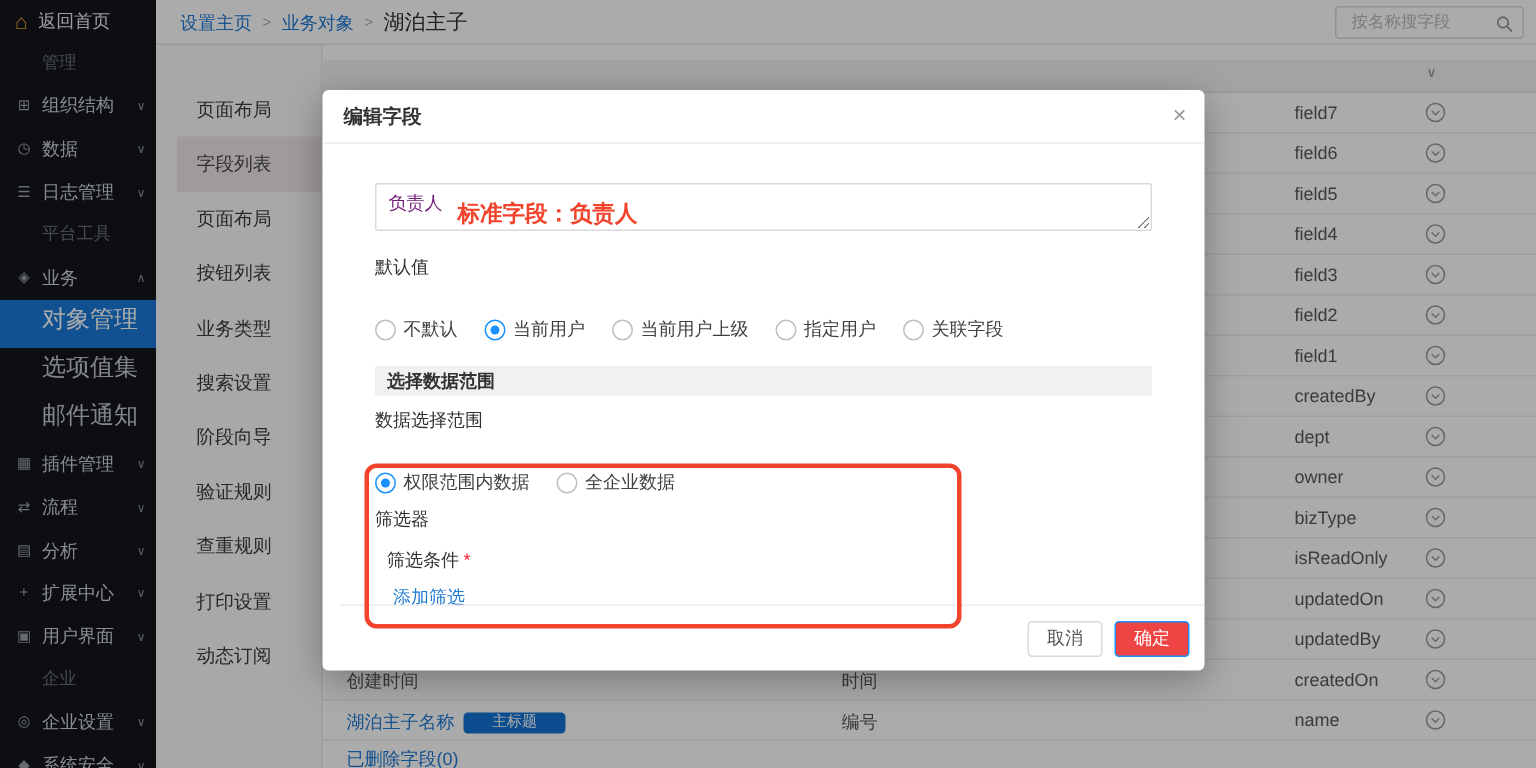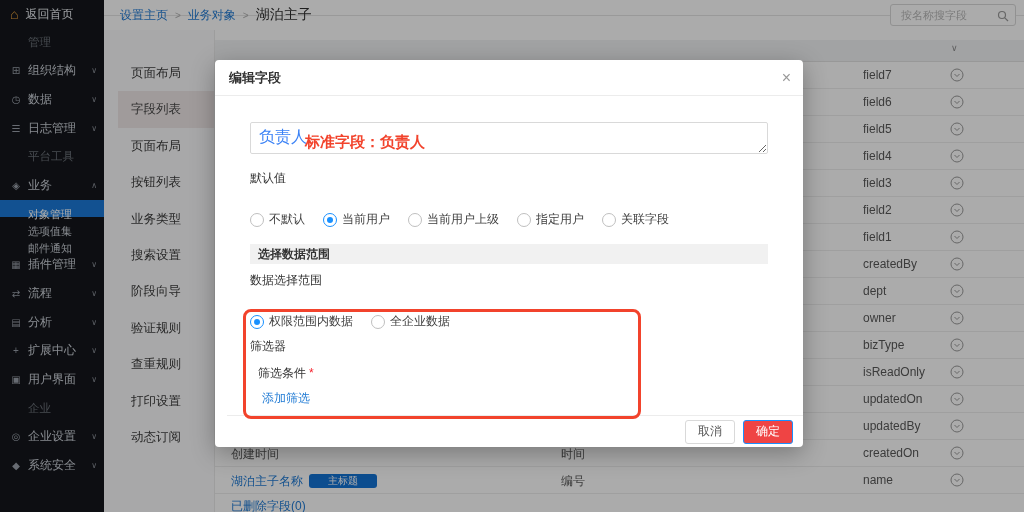--- a/index.html
+++ b/index.html
@@ -9,25 +9,25 @@
   
   .sidebar{position:absolute;left:0;top:0;width:104px;height:512px;background:#14161b;z-index:1;}
   .side-home{height:28px;display:flex;align-items:center;gap:7px;padding-left:10px;cursor:pointer;}
   .home-ic{color:#eea43c;font-size:14px;line-height:1;}
   .side-home .hm-lb{color:#e6e9ee;font-size:12px;}
   .side-section{height:28.6px;line-height:28.6px;padding-left:28px;color:#6a7078;font-size:11.5px;}
   .side-item{position:relative;height:28.6px;display:flex;align-items:center;cursor:pointer;}
   .side-item .s-ic{position:absolute;left:9px;width:14px;color:#9aa0aa;font-size:10px;text-align:center;}
   .side-item .s-lb{padding-left:28px;color:#ccd1d9;font-size:12px;}
   .side-item .s-ch{position:absolute;right:7px;color:#8a8f98;font-size:8px;}
-  .side-sub{height:17px;line-height:28.6px;padding-left:28px;color:#c4c9d1;font-size:11px;cursor:pointer;}
+  .side-sub{height:32px;line-height:28.6px;padding-left:28px;color:#c4c9d1;font-size:16px;cursor:pointer;}
   .side-sub.active{background:#1b7ad9;color:#fff;}
 
   
-  .topbar{position:absolute;left:104px;right:0;top:0;height:16px;background:#fff;border-bottom:1px solid #e5e5e5;z-index:1;}
+  .topbar{position:absolute;left:104px;right:0;top:0;height:30px;background:#fff;border-bottom:1px solid #e5e5e5;z-index:1;}
   .breadcrumb{position:absolute;left:16px;top:0;height:30px;display:flex;align-items:center;gap:7px;font-size:12px;}
   .crumb.link{color:#1f7ad4;cursor:pointer;}
   .crumb.current{color:#2f2f2f;font-size:14px;}
   .sep{color:#b0b0b0;font-size:10px;}
   .search{position:absolute;right:8px;top:4px;width:126px;height:22px;border:1px solid #d9d9d9;border-radius:3px;background:#fff;}
   .search input{position:absolute;left:8px;top:1px;width:94px;height:18px;border:none;outline:none;font-size:11px;color:#333;background:transparent;}
   .search input::placeholder{color:#b8b8b8;}
   .search svg{position:absolute;right:6px;top:5px;}
 
   
@@ -52,34 +52,34 @@
   
   .mask{position:absolute;inset:0;background:rgba(0,0,0,0.33);z-index:50;}
 
   
   .modal{position:absolute;left:215px;top:60px;width:588px;height:387px;background:#fff;border-radius:4px;box-shadow:0 6px 24px rgba(0,0,0,.3);z-index:60;}
   .m-head{height:36px;border-bottom:1px solid #ececec;position:relative;}
   .m-title{position:absolute;left:14px;top:0;line-height:36px;font-size:13px;font-weight:bold;color:#333;}
   .m-close{position:absolute;right:12px;top:0;line-height:36px;font-size:16px;color:#999;cursor:pointer;}
   .m-body{position:absolute;top:36px;left:35px;right:35px;bottom:32px;overflow:hidden;}
   .ta-wrap{position:relative;margin-top:1px;}
-  .field-ta{display:block;width:100%;height:32px;border:1px solid #d9d9d9;border-radius:2px;font-size:16px;color:#3b82f6;padding:4px 8px;resize:both;margin-top:26px;}
+  .field-ta{display:block;width:100%;height:32px;border:1px solid #d9d9d9;border-radius:2px;font-size:12px;color:#701a75;padding:4px 8px;resize:both;margin-top:26px;}
   .red-note{position:absolute;left:55px;top:11px;font-size:15px;font-weight:bold;color:#f2432c;pointer-events:none;}
   .lbl{font-size:12px;color:#333;margin-top:8px;}
   .mt16{margin-top:16px;}
   .ind8{padding-left:8px;margin-top:10px;}
   .req{color:#f5222d;margin-left:3px;}
   .radio-row{display:flex;gap:18px;margin-top:24px;align-items:center;}
   .radio-item{display:flex;gap:5px;align-items:center;font-size:12px;color:#404040;cursor:pointer;}
   .radio{position:relative;width:14px;height:14px;border:1px solid #bfbfbf;border-radius:50%;background:#fff;flex:0 0 14px;}
   .radio.on{border-color:#1890ff;}
   .radio.on::after{content:'';position:absolute;left:3px;top:3px;width:6px;height:6px;border-radius:50%;background:#1890ff;}
   .secbar{margin-top:16px;height:20px;line-height:20px;background:#f1f1f1;font-size:12px;font-weight:bold;color:#333;padding-left:8px;}
   .blue-link{display:inline-block;margin-top:8px;margin-left:12px;font-size:12px;color:#1f7ad4;cursor:pointer;}
-  .m-foot{position:absolute;left:12px;right:0;bottom:0;height:32px;border-top:1px solid #ececec;display:flex;justify-content:flex-end;align-items:center;gap:8px;padding-right:10px;}
+  .m-foot{position:absolute;left:12px;right:0;bottom:0;height:44px;border-top:1px solid #ececec;display:flex;justify-content:flex-end;align-items:center;gap:8px;padding-right:10px;}
   .btn{height:24px;padding:0 12px;font-size:12px;border:1px solid #d9d9d9;background:#fff;border-radius:3px;color:#555;cursor:pointer;}
   .btn.primary{background:#ef4444;border-color:#1890ff;color:#fff;}
   .red-rect{position:absolute;left:28px;top:249px;width:398px;height:110px;border:3px solid #f2432c;border-radius:8px;pointer-events:none;z-index:5;}
 </style>
 </head>
 <body>
 
 <div class="stage">
 
   <aside class="sidebar">

